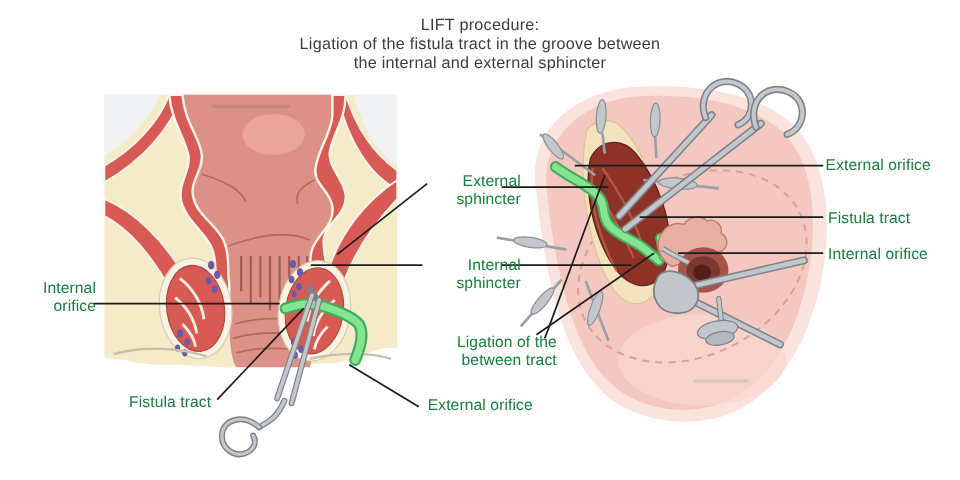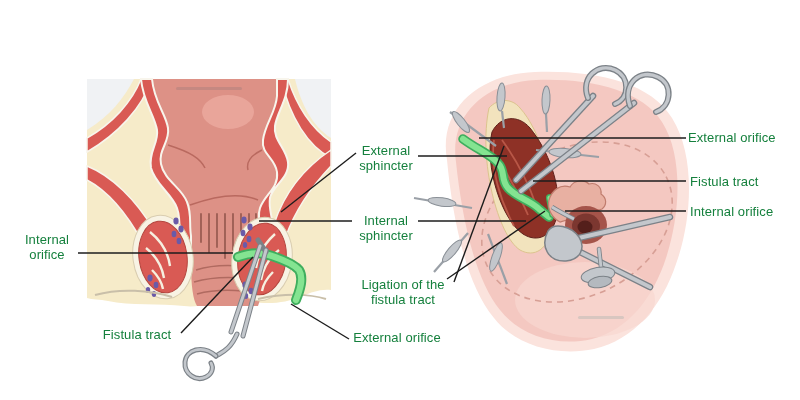--- a/index.html
+++ b/index.html
@@ -4,21 +4,21 @@
 <style>
   html,body{margin:0;padding:0;background:#fff;}
   .canvas{position:relative;width:800px;height:400px;background:#fff;overflow:hidden;
           font-family:"Liberation Sans",sans-serif;}
   .art{position:absolute;left:0;top:0;}
   .lbl{position:absolute;color:#15803d;font-size:13px;line-height:15px;
        white-space:pre-line;letter-spacing:.1px;}
   .lbl.nowrap{white-space:nowrap;}
   .title{position:absolute;left:0;right:0;top:13px;text-align:center;color:#3d3d3d;
          font-size:13.5px;line-height:16px;white-space:pre-line;letter-spacing:.2px;}
-  .ctr{text-align:center;}
+  .ctr{text-align:right;}
   
   .f-cream{fill:var(--cream_tissue)}
   .f-white{fill:#f0f2f4}
   .f-red{fill:var(--muscle_red)}
   .f-darkred{fill:var(--muscle_dark_red)}
   .f-pink{fill:var(--mucosa_pink)}
   .f-skin{fill:var(--skin_pink)}
   .f-halo{fill:var(--skin_halo)}
   .f-gray{fill:var(--instrument_gray)}
   .f-purple{fill:var(--purple_nodes)}
@@ -221,32 +221,35 @@
       <path class="pointer" d="M418,156 L507,156"></path>
       <path class="pointer" d="M418,221 L526,221"></path>
       <path class="pointer" d="M447,279 L545,211"></path>
       <path class="pointer" d="M454,282 L504,146"></path>
       <path class="pointer" d="M479,138 L686,138"></path>
       <path class="pointer" d="M533,181 L686,181"></path>
       <path class="pointer" d="M565,211 L686,211"></path>
     </g>
   </svg>
 
+  <div class="title">LIFT procedure:
+Ligation of the fistula tract in the groove between
+the internal and external sphincter</div>
 
   <div class="lbl ctr" style="left:14px;top:232px;width:66px;">Internal
 orifice</div>
 
   <div class="lbl ctr" style="left:338px;top:143px;width:96px;">External
 sphincter</div>
 
   <div class="lbl ctr" style="left:338px;top:213px;width:96px;">Internal
 sphincter</div>
 
   <div class="lbl ctr" style="left:342px;top:277px;width:122px;">Ligation of the
-fistula tract</div>
+between tract</div>
 
   <div class="lbl ctr" style="left:98px;top:327px;width:78px;">Fistula tract</div>
 
   <div class="lbl ctr" style="left:350px;top:330px;width:94px;">External orifice</div>
 
   <div class="lbl nowrap" style="left:688px;top:130px;">External orifice</div>
 
   <div class="lbl nowrap" style="left:690px;top:174px;">Fistula tract</div>
 
   <div class="lbl nowrap" style="left:690px;top:204px;">Internal orifice</div>

